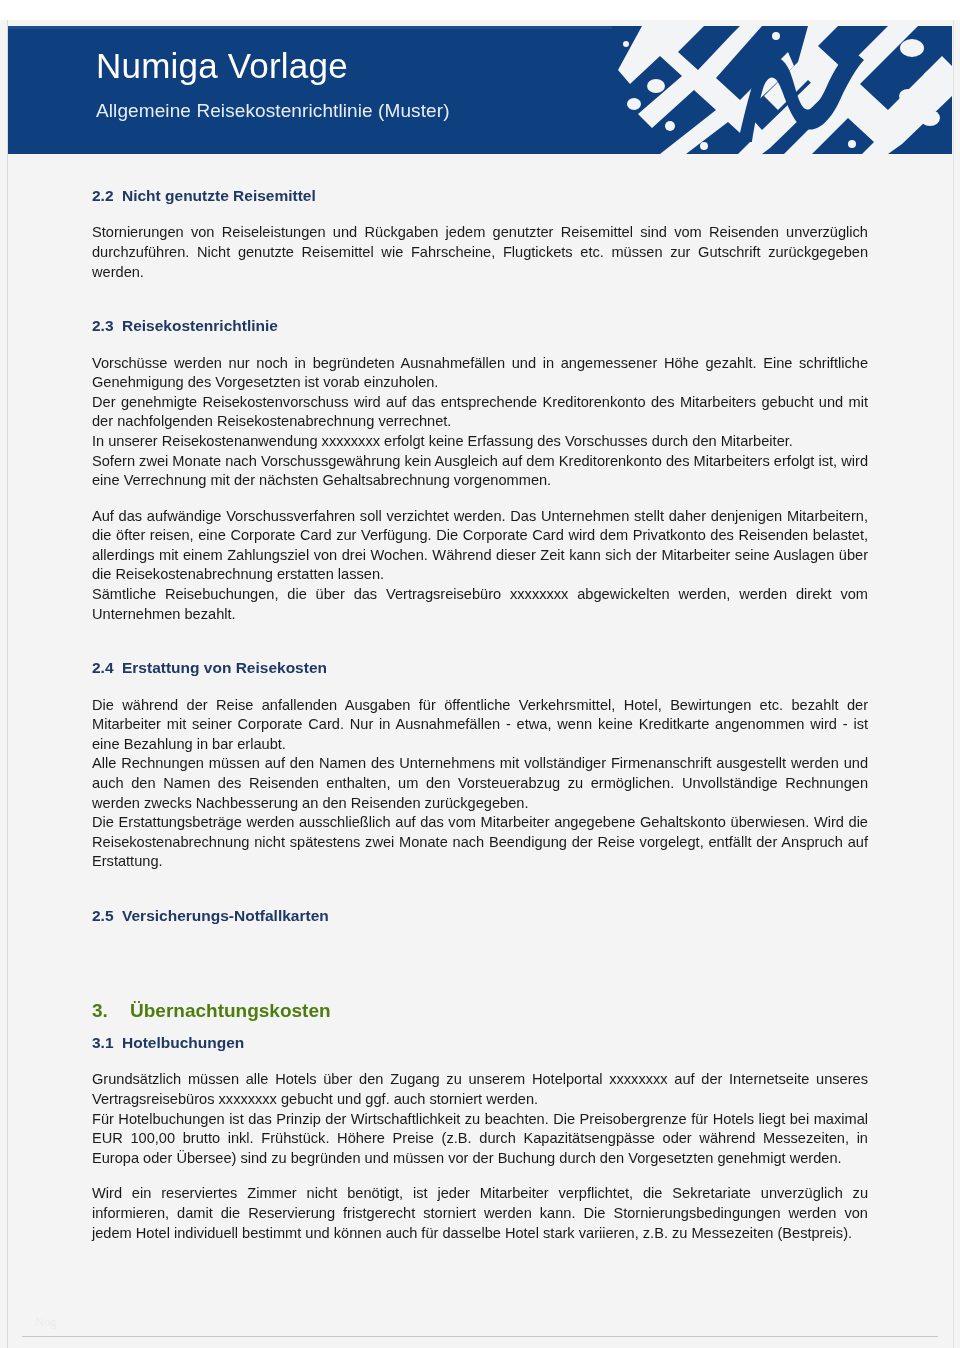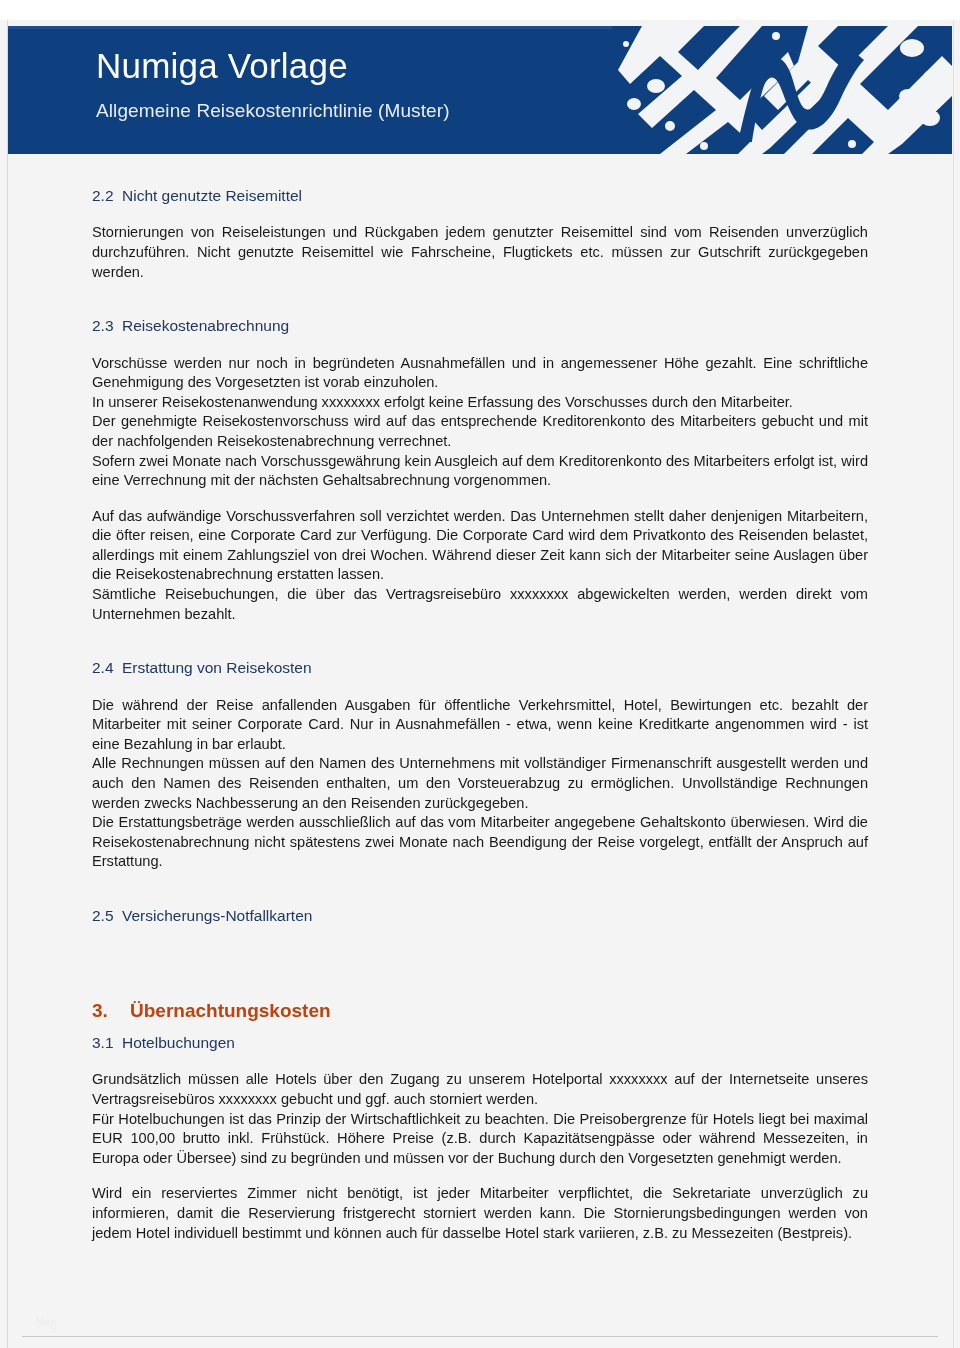--- a/index.html
+++ b/index.html
@@ -93,30 +93,30 @@
 
   
   .content {
     position: absolute;
     left: 92px;
     top: 166px;
     width: 776px;
   }
 
   h2.sec-main {
-    color: #c2410c;
+    color: #4d7c0f;
     font-size: 19px;
     font-weight: bold;
     margin: 0;
     line-height: 1.25;
   }
   h3.sec {
     color: #1f3864;
     font-size: 15.5px;
-    font-weight: normal;
+    font-weight: bold;
     margin: 0;
     line-height: 1.25;
   }
   h3.sec .num { display: inline-block; min-width: 30px; }
   h2.sec-main .num { display: inline-block; min-width: 38px; }
 
   p.body {
     color: #1a1a1a;
     font-size: 14.6px;
     line-height: 19.6px;
@@ -227,26 +227,26 @@
 
     <h3 class="sec">
       <span class="num">2.2</span><span>Nicht genutzte Reisemittel</span>
     </h3>
     <div class="gap-after-head"></div>
     <p class="body">Stornierungen von Reiseleistungen und Rückgaben jedem genutzter Reisemittel sind vom Reisenden unverzüglich durchzuführen. Nicht genutzte Reisemittel wie Fahrscheine, Flugtickets etc. müssen zur Gutschrift zurückgegeben werden.</p>
 
     <div class="gap-sec"></div>
 
     <h3 class="sec">
-      <span class="num">2.3</span><span>Reisekostenabrechnung</span>
+      <span class="num">2.3</span><span>Reisekostenrichtlinie</span>
     </h3>
     <div class="gap-after-head"></div>
     <p class="body">Vorschüsse werden nur noch in begründeten Ausnahmefällen und in angemessener Höhe gezahlt. Eine schriftliche Genehmigung des Vorgesetzten ist vorab einzuholen.</p>
+    <p class="body">Der genehmigte Reisekostenvorschuss wird auf das entsprechende Kreditorenkonto des Mitarbeiters gebucht und mit der nachfolgenden Reisekostenabrechnung verrechnet.</p>
     <p class="body">In unserer Reisekostenanwendung xxxxxxxx erfolgt keine Erfassung des Vorschusses durch den Mitarbeiter.</p>
-    <p class="body">Der genehmigte Reisekostenvorschuss wird auf das entsprechende Kreditorenkonto des Mitarbeiters gebucht und mit der nachfolgenden Reisekostenabrechnung verrechnet.</p>
     <p class="body">Sofern zwei Monate nach Vorschussgewährung kein Ausgleich auf dem Kreditorenkonto des Mitarbeiters erfolgt ist, wird eine Verrechnung mit der nächsten Gehaltsabrechnung vorgenommen.</p>
     <div class="gap-para"></div>
     <p class="body">Auf das aufwändige Vorschussverfahren soll verzichtet werden. Das Unternehmen stellt daher denjenigen Mitarbeitern, die öfter reisen, eine Corporate Card zur Verfügung. Die Corporate Card wird dem Privatkonto des Reisenden belastet, allerdings mit einem Zahlungsziel von drei Wochen. Während dieser Zeit kann sich der Mitarbeiter seine Auslagen über die Reisekostenabrechnung erstatten lassen.</p>
     <p class="body">Sämtliche Reisebuchungen, die über das Vertragsreisebüro xxxxxxxx abgewickelten werden, werden direkt vom Unternehmen bezahlt.</p>
 
     <div class="gap-sec"></div>
 
     <h3 class="sec">
       <span class="num">2.4</span><span>Erstattung von Reisekosten</span>
     </h3>

